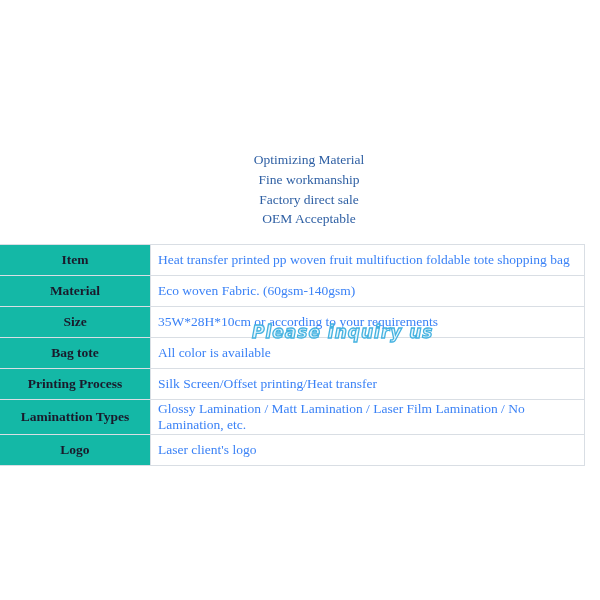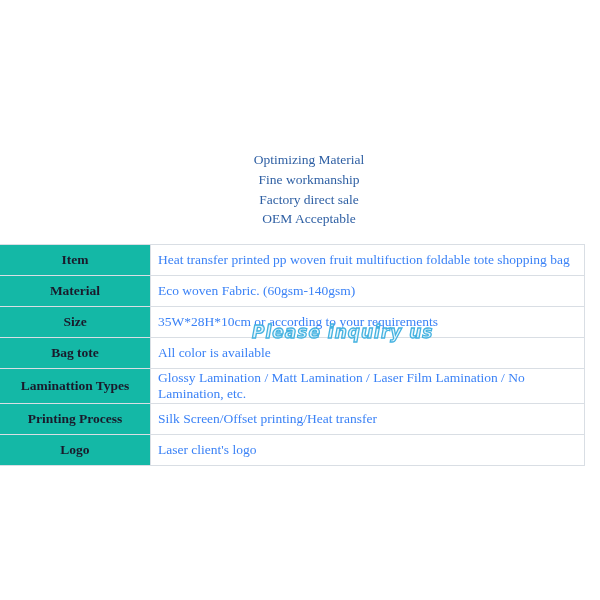--- a/index.html
+++ b/index.html
@@ -103,26 +103,26 @@
       </tr>
       <tr>
         <th>Size</th>
         <td>35W*28H*10cm or according to your requirements</td>
       </tr>
       <tr>
         <th>Bag tote</th>
         <td>All color is available</td>
       </tr>
       <tr>
+        <th>Printing Process</th>
+        <td>Silk Screen/Offset printing/Heat transfer</td>
+      </tr>
+      <tr>
         <th>Laminattion Types</th>
         <td>Glossy Lamination / Matt Lamination / Laser Film Lamination / No Lamination, etc.</td>
-      </tr>
-      <tr>
-        <th>Printing Process</th>
-        <td>Silk Screen/Offset printing/Heat transfer</td>
       </tr>
       <tr>
         <th>Logo</th>
         <td>Laser client's logo</td>
       </tr>
     </tbody>
   </table>
 
   <div class="watermark">
     <div class="wm-line1">Please inquiry us</div>

